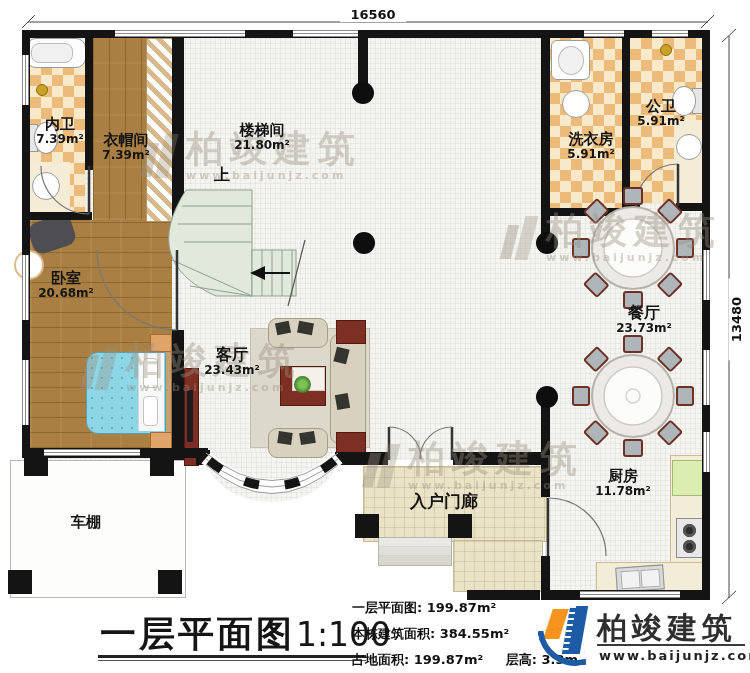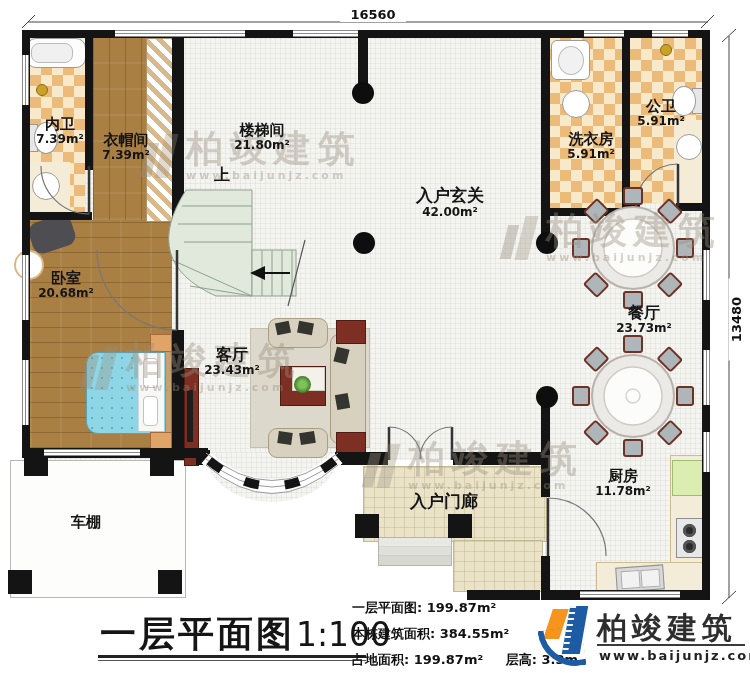--- a/index.html
+++ b/index.html
@@ -311,24 +311,20 @@
   <div class="rlabel" style="left:126px;top:132px;">
     <span class="nm">衣帽间</span>
     <span class="area">7.39m²</span>
     </div>
   <div class="rlabel" style="left:262px;top:122px;">
     <span class="nm">楼梯间</span>
     <span class="area">21.80m²</span>
     </div>
   <div class="rlabel" style="left:222px;top:166px;font-size:16px;">
     <span>上</span></div>
-  <div class="rlabel" style="left:450px;top:186px;">
-    <span class="nm" style="font-size:17px;">入户玄关</span>
-    <span class="area">42.00m²</span>
-    </div>
   <div class="rlabel" style="left:591px;top:131px;">
     <span class="nm">洗衣房</span>
     <span class="area">5.91m²</span>
     </div>
   <div class="rlabel" style="left:661px;top:98px;">
     <span class="nm">公卫</span>
     <span class="area">5.91m²</span>
     </div>
   <div class="rlabel" style="left:644px;top:304px;">
     <span class="nm" style="font-size:16px;">餐厅</span>

